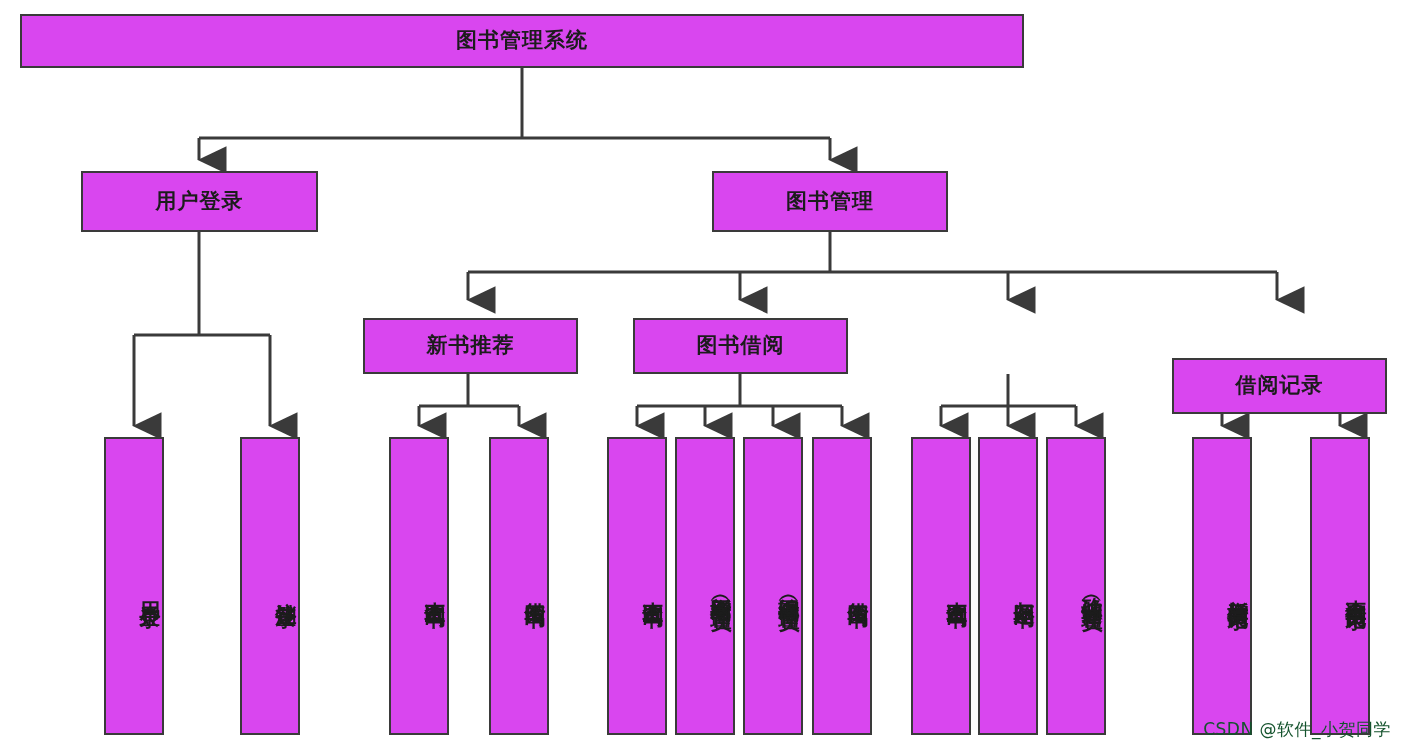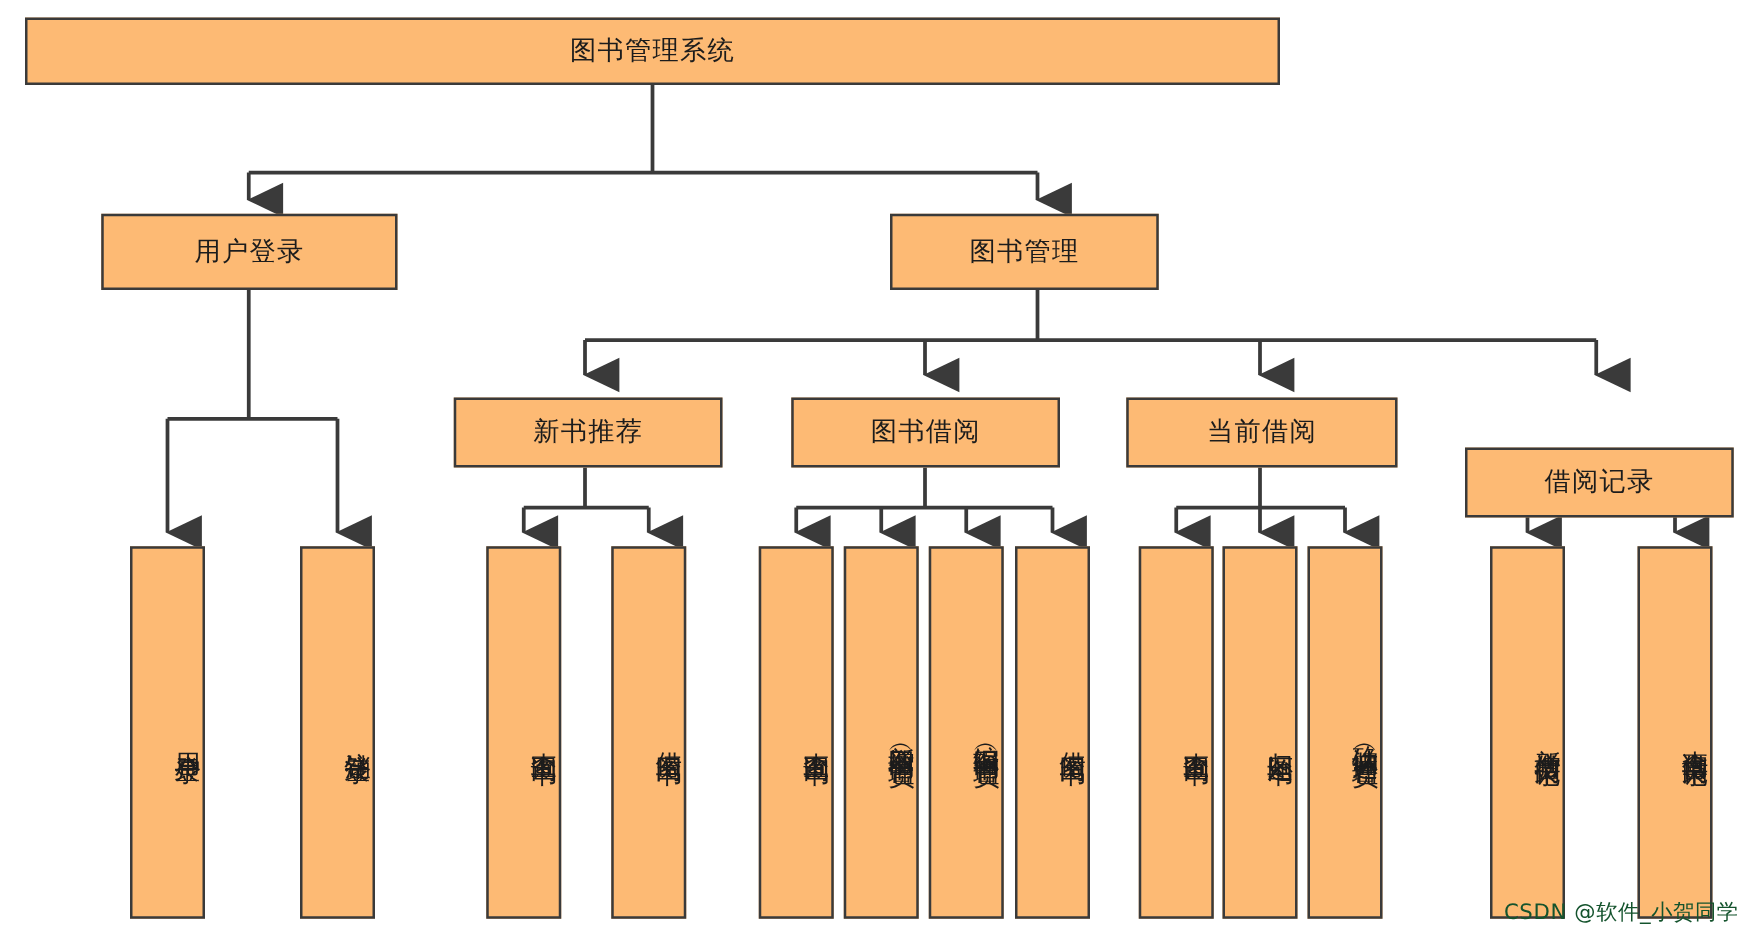--- a/index.html
+++ b/index.html
@@ -16,27 +16,28 @@
     overflow: hidden;
   }
   #svg-layer {
     position: absolute;
     left: 0; top: 0;
     width: 1405px;
     height: 747px;
   }
   .node {
     position: absolute;
-    background: #fdba74;
+    background: #d946ef;
     border: 2.5px solid #3a3a3a;
     display: flex;
     align-items: center;
     justify-content: center;
     color: #1c1c1c;
     z-index: 2;
+    font-weight: bold;
   }
   .node.horiz {
     font-size: 21px;
     letter-spacing: 1px;
     line-height: 1.2;
   }
   .node.vert {
     writing-mode: vertical-rl;
     text-orientation: upright;
     font-size: 21px;
@@ -117,32 +118,29 @@
     </g>
   </svg>
 
   <div class="node horiz" style="left:20px; top:14px; width:1004px; height:54px;">
     <span>图书管理系统</span>
   </div>
 
   <div class="node horiz" style="left:81px; top:171px; width:237px; height:61px;">
     <span>用户登录</span>
   </div>
-  <div class="node horiz" style="left:712px; top:171px; width:215px; height:61px;">
+  <div class="node horiz" style="left:712px; top:171px; width:236px; height:61px;">
     <span>图书管理</span>
   </div>
 
   <div class="node horiz" style="left:633px; top:318px; width:215px; height:56px;">
     <span>图书借阅</span>
   </div>
   <div class="node horiz" style="left:363px; top:318px; width:215px; height:56px;">
     <span>新书推荐</span>
-  </div>
-  <div class="node horiz" style="left:901px; top:318px; width:217px; height:56px;">
-    <span>当前借阅</span>
   </div>
   <div class="node horiz" style="left:1172px; top:318px; width:215px; height:56px;margin-top:40px;">
     <span>借阅记录</span>
   </div>
 
   <div class="node vert" style="left:104px; top:437px; width:60px; height:298px;">
     <span class="vlabel">用户登录</span>
   </div>
   <div class="node vert" style="left:240px; top:437px; width:60px; height:298px;">
     <span class="vlabel">注销登录</span>

